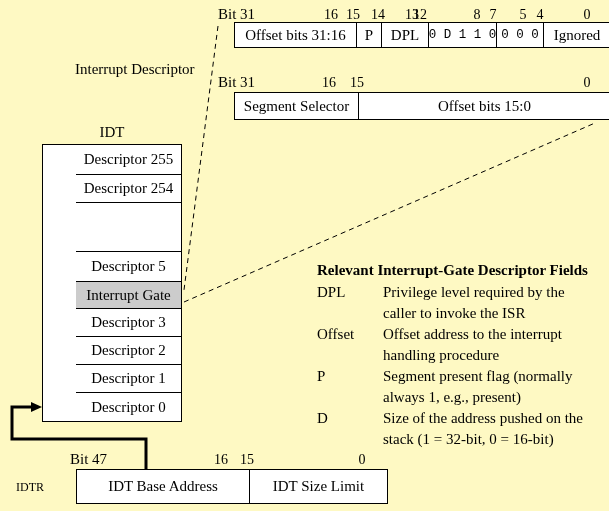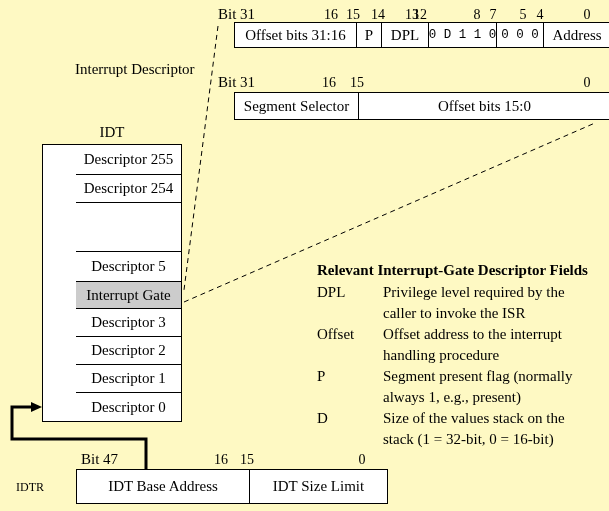--- a/index.html
+++ b/index.html
@@ -74,21 +74,21 @@
   <span class="tick" style="left:523px;top:7px">5</span>
   <span class="tick" style="left:540px;top:7px">4</span>
   <span class="tick" style="left:587px;top:7px">0</span>
 
   <div class="regbox" style="left:218px;top:22px;width:377px;height:26px">
     <div class="field" style="width:122px">Offset bits 31:16</div>
     <div class="field" style="width:25px">P</div>
     <div class="field" style="width:47px">DPL</div>
     <div class="field mono" style="width:68px">0 D 1 1 0</div>
     <div class="field mono" style="width:47px">0 0 0</div>
-    <div class="field">Address</div>
+    <div class="field">Ignored</div>
   </div>
 
   <span class="bitlabel" style="left:218px;top:74px">Bit 31</span>
   <span class="tick" style="left:329px;top:75px">16</span>
   <span class="tick" style="left:357px;top:75px">15</span>
   <span class="tick" style="left:587px;top:75px">0</span>
 
   <div class="regbox" style="left:218px;top:92px;width:377px;height:28px">
     <div class="field" style="width:124px">Segment Selector</div>
     <div class="field">Offset bits 15:0</div>
@@ -128,27 +128,27 @@
     <div class="legend-row">
       <span class="legend-term">P</span>
       <span class="legend-def">
         <div>Segment present flag (normally</div>
         <div>always 1, e.g., present)</div>
       </span>
     </div>
     <div class="legend-row">
       <span class="legend-term">D</span>
       <span class="legend-def">
-        <div>Size of the values stack on the</div>
+        <div>Size of the address pushed on the</div>
         <div>stack (1 = 32-bit, 0 = 16-bit)</div>
       </span>
     </div>
   </div>
 
-  <span class="bitlabel" style="left:81px;top:451px">Bit 47</span>
+  <span class="bitlabel" style="left:70px;top:451px">Bit 47</span>
   <span class="tick" style="left:221px;top:452px">16</span>
   <span class="tick" style="left:247px;top:452px">15</span>
   <span class="tick" style="left:362px;top:452px">0</span>
 
   <span class="lbl" style="left:16px;top:479px;font-size:12px">IDTR</span>
 
   <div class="regbox" style="left:60px;top:469px;width:312px;height:35px">
     <div class="field" style="width:173px">IDT Base Address</div>
     <div class="field">IDT Size Limit</div>
   </div>

